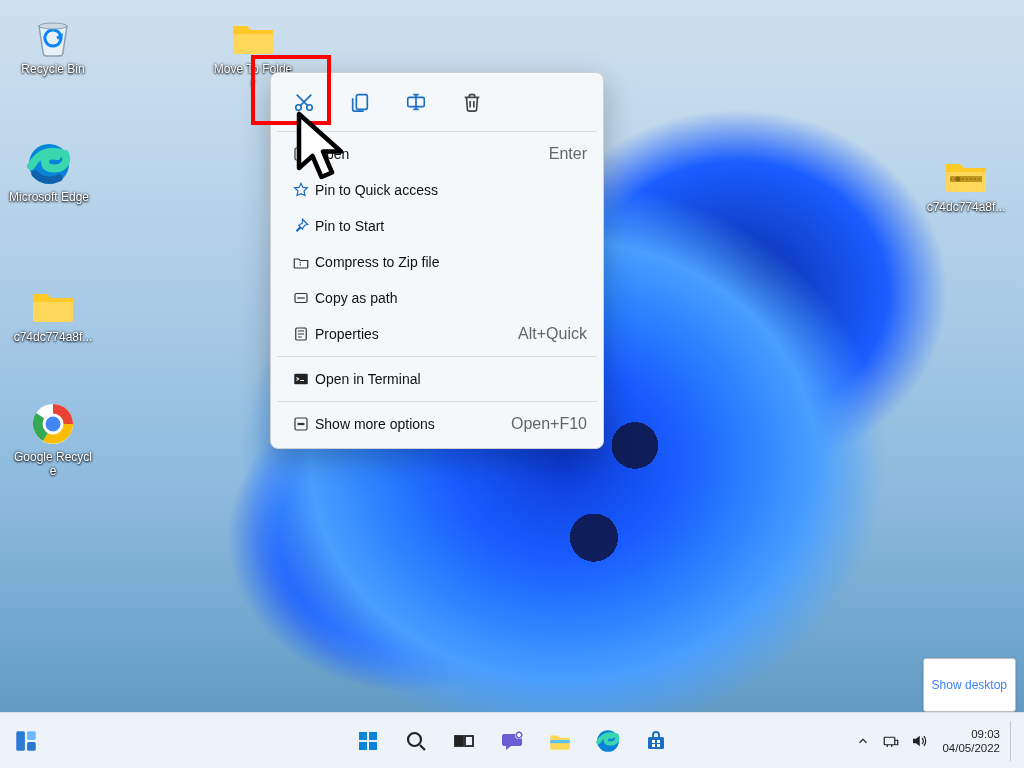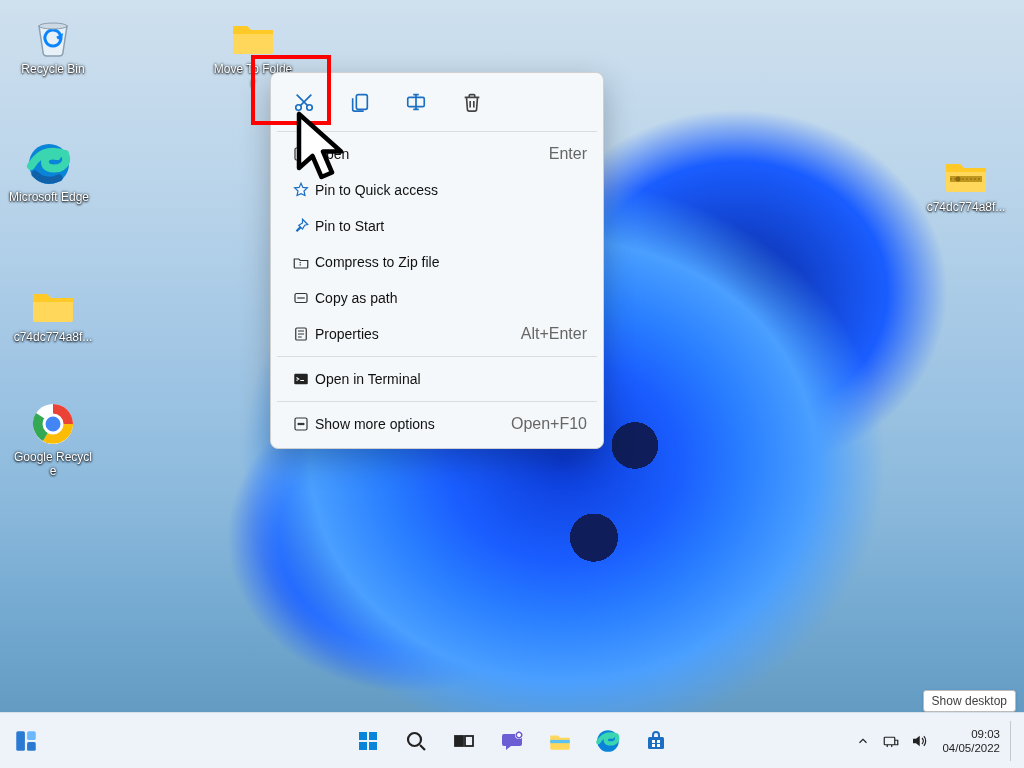--- a/index.html
+++ b/index.html
@@ -56,21 +56,21 @@
 .highlight-box {
   position: absolute; border: 4px solid #ff0000; pointer-events: none;
 }
 
 
 .cursor { position: absolute; pointer-events: none; z-index: 100; }
 
 
 .tooltip {
   position: absolute; background: #fff; border: 1px solid #bbb;
-  border-radius: 3px; padding: 3px 8px; font-size: 12px; color: #404040;
+  border-radius: 3px; padding: 19px 8px; font-size: 12px; color: #3b82f6;
   box-shadow: 0 1px 3px rgba(0,0,0,.15);
 }
 
 
 .taskbar {
   position: absolute; left: 0; bottom: 0; width: 100%; height: 56px;
   background: #eef3fa; border-top: 1px solid #d8e0ea;
   display: flex; align-items: center;
 }
 .taskbar-center {
@@ -259,21 +259,21 @@
     </div>
 
     <div class="cm-row">
       <span class="cm-icon">
         <svg width="18" height="18" viewBox="0 0 24 24" fill="none" stroke="#333" stroke-width="1.6">
             <rect x="5" y="4" width="14" height="16" rx="1.5"></rect>
             <path d="M8 8 h8 M8 12 h8 M8 16 h5"></path>
           </svg>
       </span>
       <span class="cm-label">Properties</span>
-      <span class="cm-shortcut">Alt+Enter</span>
+      <span class="cm-shortcut">Alt+Quick</span>
     </div>
 
     <div class="cm-sep"></div>
 
     <div class="cm-row">
       <span class="cm-icon">
         <svg width="18" height="18" viewBox="0 0 24 24">
             <rect x="3" y="5" width="18" height="14" rx="1.5" fill="#222"></rect>
             <path d="M6 10 l3 2 -3 2 M11 14 h5" stroke="#fff" stroke-width="1.4" fill="none"></path>
           </svg>

